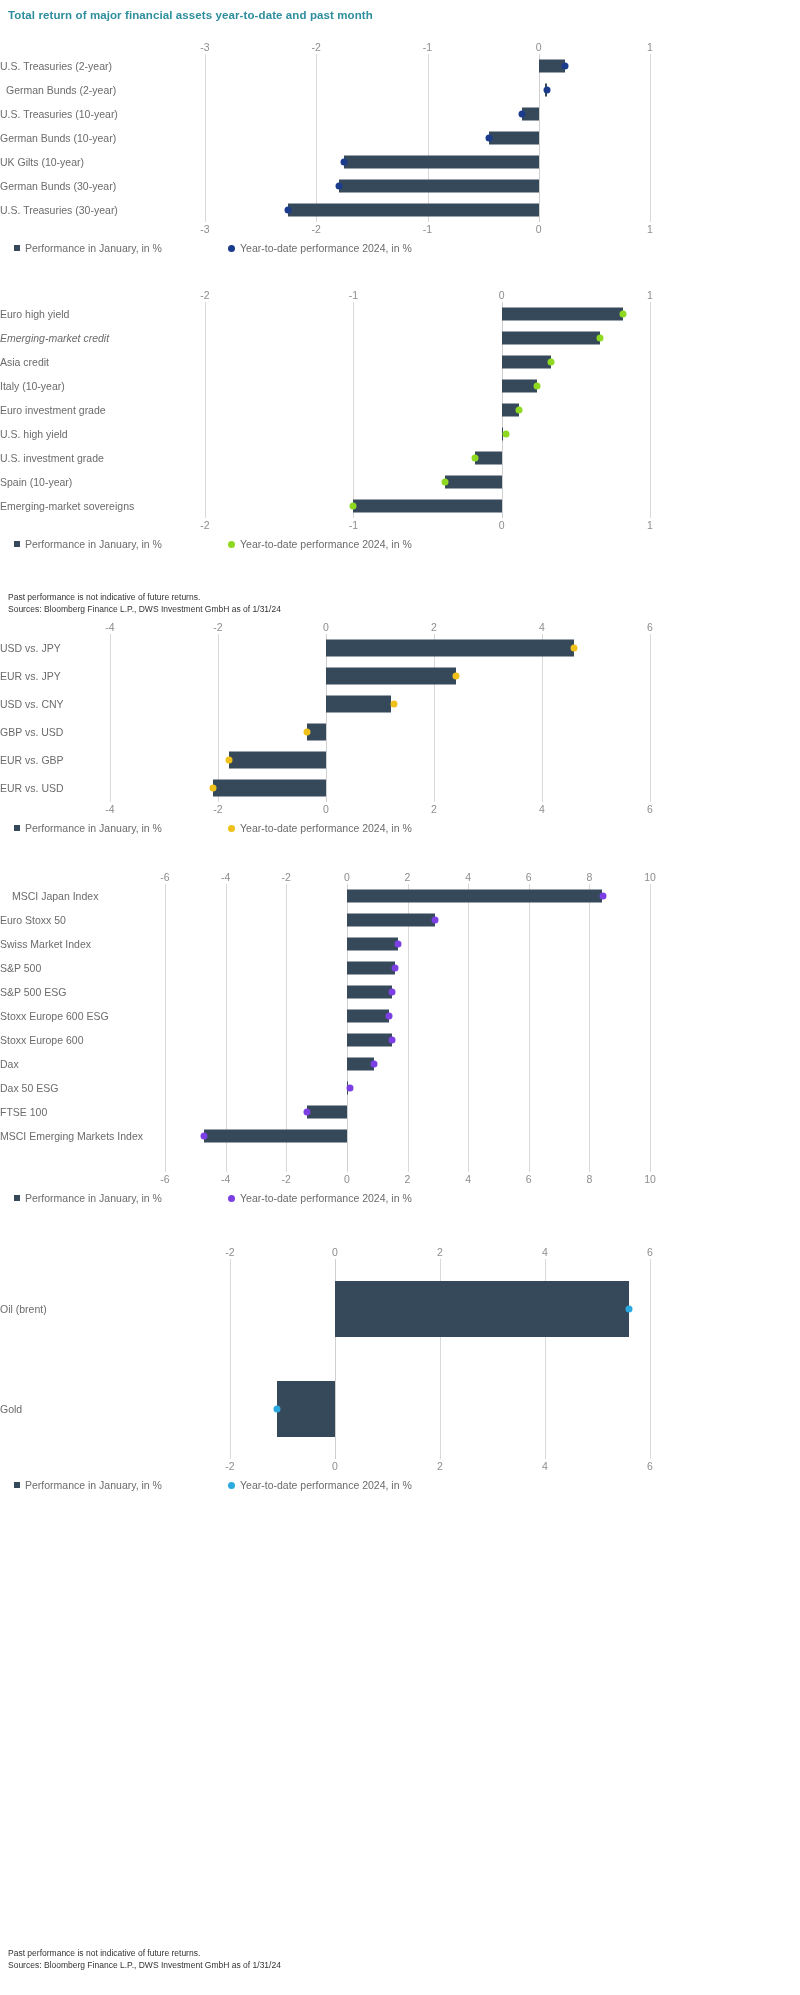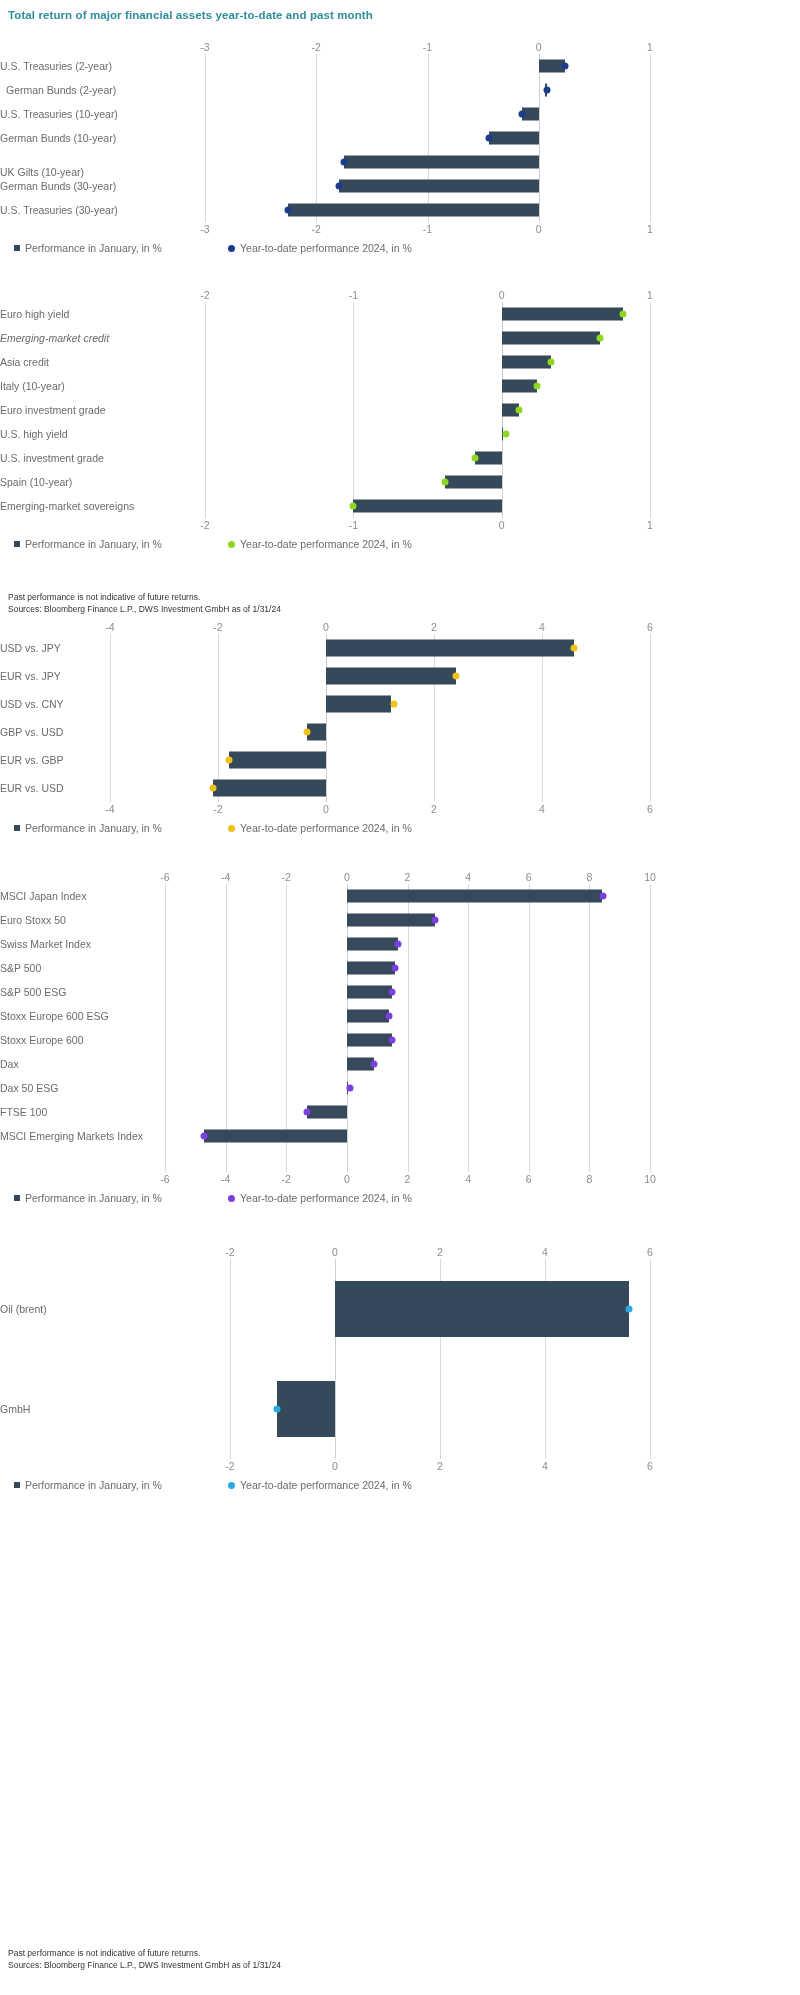--- a/index.html
+++ b/index.html
@@ -174,21 +174,21 @@
               <div class="row-label" style="width: 191px;">U.S. Treasuries (10-year)</div>
               <div class="bar" title="U.S. Treasuries (10-year)" style="left: 522.062px; width: 16.6875px; height: 13px; background: rgb(54, 73, 90);"></div>
               <div class="dot" style="left: 522.062px; width: 7px; height: 7px; background: rgb(27, 60, 140);"></div>
             </div>
             <div class="row" style="height: 24px;">
               <div class="row-label" style="width: 191px;">German Bunds (10-year)</div>
               <div class="bar" title="German Bunds (10-year)" style="left: 488.688px; width: 50.0625px; height: 13px; background: rgb(54, 73, 90);"></div>
               <div class="dot" style="left: 488.688px; width: 7px; height: 7px; background: rgb(27, 60, 140);"></div>
             </div>
             <div class="row" style="height: 24px;">
-              <div class="row-label" style="width: 191px; margin-top: 10px;">UK Gilts (10-year)</div>
+              <div class="row-label" style="width: 191px;">UK Gilts (10-year)</div>
               <div class="bar" title="UK Gilts (10-year)" style="left: 344.062px; width: 194.688px; height: 13px; background: rgb(54, 73, 90);"></div>
               <div class="dot" style="left: 344.062px; width: 7px; height: 7px; background: rgb(27, 60, 140);"></div>
             </div>
             <div class="row" style="height: 24px;">
               <div class="row-label" style="width: 191px;">German Bunds (30-year)</div>
               <div class="bar" title="German Bunds (30-year)" style="left: 338.5px; width: 200.25px; height: 13px; background: rgb(54, 73, 90);"></div>
               <div class="dot" style="left: 338.5px; width: 7px; height: 7px; background: rgb(27, 60, 140);"></div>
             </div>
             <div class="row" style="height: 24px;">
               <div class="row-label" style="width: 191px;">U.S. Treasuries (30-year)</div>
@@ -377,21 +377,21 @@
             <div class="gridline" style="left: 165px;"></div>
             <div class="gridline" style="left: 225.625px;"></div>
             <div class="gridline" style="left: 286.25px;"></div>
             <div class="gridline zero" style="left: 346.875px;"></div>
             <div class="gridline" style="left: 407.5px;"></div>
             <div class="gridline" style="left: 468.125px;"></div>
             <div class="gridline" style="left: 528.75px;"></div>
             <div class="gridline" style="left: 589.375px;"></div>
             <div class="gridline" style="left: 650px;"></div>
             <div class="row" style="height: 24px;">
-              <div class="row-label" style="width: 151px;">MSCI Japan Index</div>
+              <div class="row-label" style="width: 151px; margin-left: 12px;">MSCI Japan Index</div>
               <div class="bar" title="MSCI Japan Index" style="left: 346.875px; width: 254.625px; height: 13px; background: rgb(54, 73, 90);"></div>
               <div class="dot" style="left: 603.016px; width: 7px; height: 7px; background: rgb(123, 63, 228);"></div>
             </div>
             <div class="row" style="height: 24px;">
               <div class="row-label" style="width: 151px;">Euro Stoxx 50</div>
               <div class="bar" title="Euro Stoxx 50" style="left: 346.875px; width: 87.9062px; height: 13px; background: rgb(54, 73, 90);"></div>
               <div class="dot" style="left: 434.781px; width: 7px; height: 7px; background: rgb(123, 63, 228);"></div>
             </div>
             <div class="row" style="height: 24px;">
               <div class="row-label" style="width: 151px;">Swiss Market Index</div>
@@ -476,21 +476,21 @@
             <div class="gridline zero" style="left: 335px;"></div>
             <div class="gridline" style="left: 440px;"></div>
             <div class="gridline" style="left: 545px;"></div>
             <div class="gridline" style="left: 650px;"></div>
             <div class="row" style="height: 100px;">
               <div class="row-label" style="width: 216px;">Oil (brent)</div>
               <div class="bar" title="Oil (brent)" style="left: 335px; width: 294px; height: 56px; background: rgb(54, 73, 90);"></div>
               <div class="dot" style="left: 629px; width: 7px; height: 7px; background: rgb(42, 169, 224);"></div>
             </div>
             <div class="row" style="height: 100px;">
-              <div class="row-label" style="width: 216px;">GmbH</div>
+              <div class="row-label" style="width: 216px;">Gold</div>
               <div class="bar" title="Gold" style="left: 277.25px; width: 57.75px; height: 56px; background: rgb(54, 73, 90);"></div>
               <div class="dot" style="left: 277.25px; width: 7px; height: 7px; background: rgb(42, 169, 224);"></div>
             </div>
           </div>
           <div class="axis-row">
             <div class="axis-tick-label" style="left: 230px;">-2</div>
             <div class="axis-tick-label" style="left: 335px;">0</div>
             <div class="axis-tick-label" style="left: 440px;">2</div>
             <div class="axis-tick-label" style="left: 545px;">4</div>
             <div class="axis-tick-label" style="left: 650px;">6</div>

